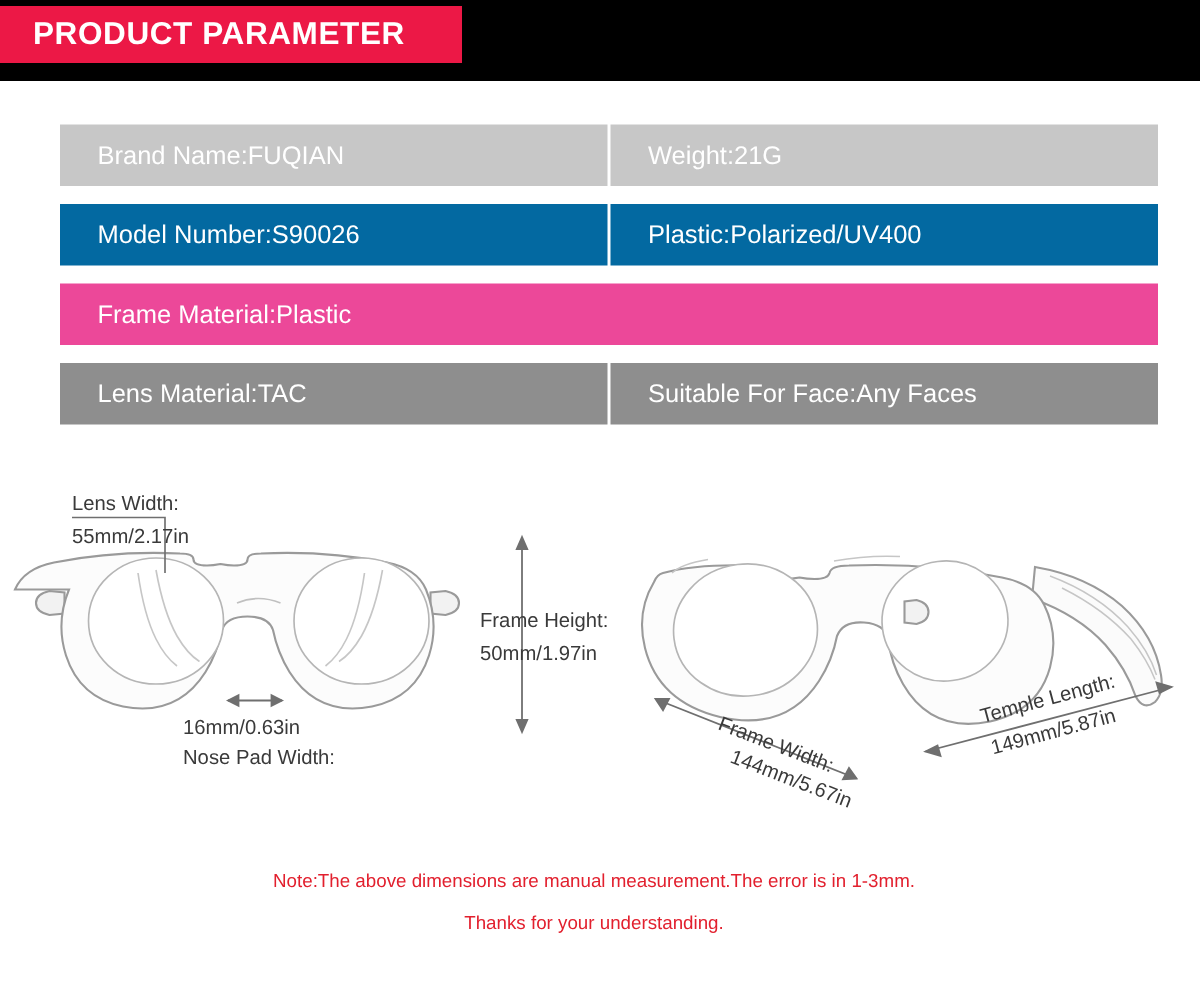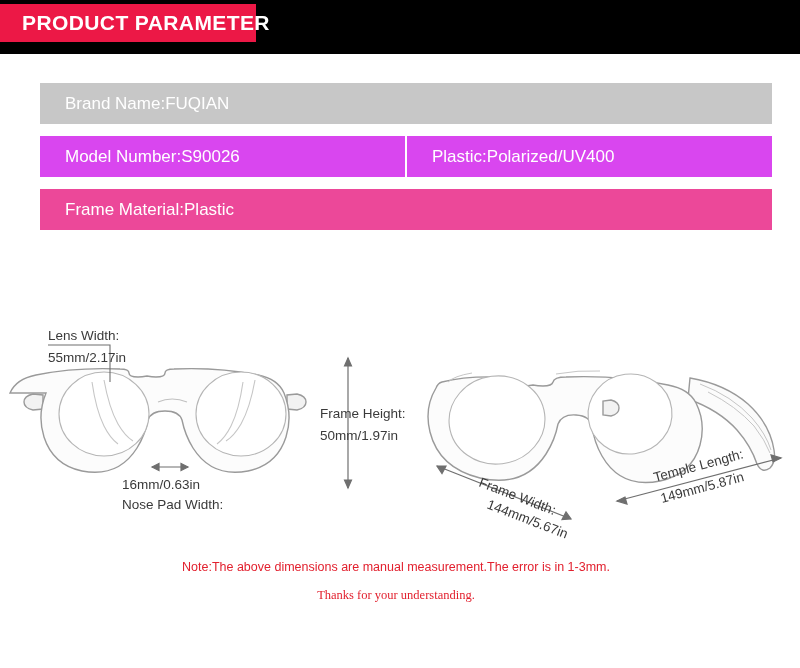--- a/index.html
+++ b/index.html
@@ -19,21 +19,21 @@
   .header-band {
     position: absolute;
     left: 0; top: 0;
     width: 800px;
     height: 54px;
     background: #000000;
   }
   .header-tab {
     position: absolute;
     left: 0; top: 4px;
-    width: 256px;
+    width: 308px;
     height: 38px;
     background: #ec1846;
     display: flex;
     align-items: center;
     padding-left: 22px;
     box-sizing: border-box;
   }
   .header-tab-label {
     color: #ffffff;
     font-size: 21px;
@@ -61,21 +61,21 @@
     flex: 1 1 0;
     display: flex;
     align-items: center;
     padding-left: 25px;
     box-sizing: border-box;
     color: #ffffff;
     font-size: 17px;
     white-space: nowrap;
   }
   .shade-a { background: #c7c7c7; }
-  .shade-b { background: #d946ef; }
+  .shade-b { background: #0369a1; }
   .shade-c { background: #ec4899; }
   .shade-d { background: #8e8e8e; }
 
   
   .diagram-area {
     position: absolute;
     left: 0;
     top: 290px;
     width: 663px;
     height: 290px;
@@ -85,51 +85,56 @@
   .dim-label {
     font-family: "Liberation Sans", sans-serif;
     font-size: 13.5px;
     fill: #3a3a3a;
   }
 
   
   .notes {
     position: absolute;
     left: 0;
-    top: 560px;
+    top: 580px;
     width: 800px;
     text-align: center;
     padding-right: 8px;
     box-sizing: border-box;
   }
   .note-line {
     color: #e2202e;
     font-size: 12.5px;
     margin-bottom: 14px;
   }
-  .note-line.second { margin-bottom: 4px; font-family: Liberation Serif, serif; }
+  .note-line.second { margin-bottom: 4px; }
 </style>
 </head>
 <body>
 
 <div class="header-band"></div>
 <div class="header-tab">
   <span class="header-tab-label">PRODUCT PARAMETER</span>
 </div>
 
 <div class="spec-table">
   <div class="spec-row">
     <div class="spec-cell shade-a">Brand Name:FUQIAN</div>
+    <div class="spec-cell shade-a">Weight:21G</div>
   </div>
   <div class="spec-row">
     <div class="spec-cell shade-b">Model Number:S90026</div>
     <div class="spec-cell shade-b">Plastic:Polarized/UV400</div>
   </div>
   <div class="spec-row">
     <div class="spec-cell shade-c">Frame Material:Plastic</div>
+  </div>
+  <div class="spec-row">
+    <div class="spec-cell shade-d">Lens Material:TAC</div>
+    <div class="spec-cell shade-d">Suitable For Face:Any Faces</div>
   </div>
 </div>
 
 <div class="diagram-area">
   <svg class="diagram" width="800" height="290" viewBox="0 0 800 290" xmlns="http://www.w3.org/2000/svg">
 
     <g stroke="#9a9a9a" fill="#ffffff" stroke-width="1.4">
 
       <path d="M33 104 q-9 2 -9 8 q0 6 9 8 l10 -1 l0 -14 z" fill="#f2f2f2"></path>
 

